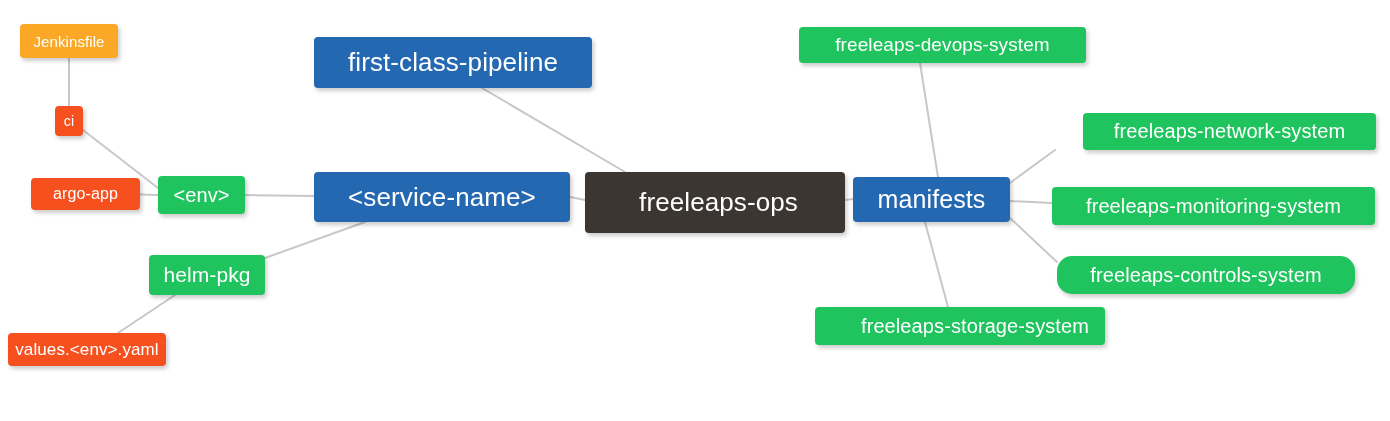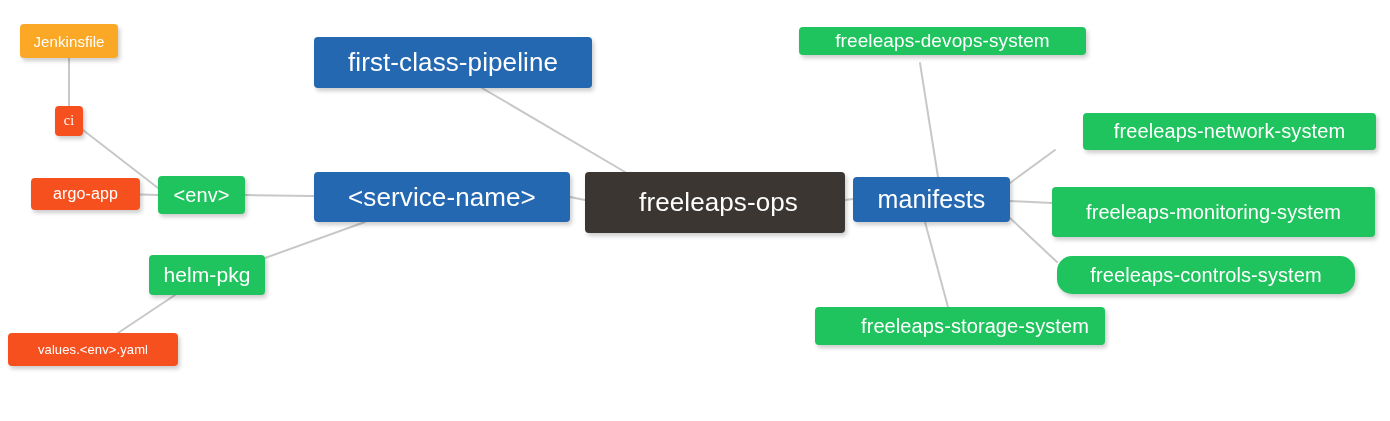--- a/index.html
+++ b/index.html
@@ -61,23 +61,23 @@
       <line x1="1057" y1="262" x2="1010" y2="218" stroke="#c8c8c8" stroke-width="2" stroke-linecap="round"></line>
       <line x1="948" y1="307" x2="925" y2="222" stroke="#c8c8c8" stroke-width="2" stroke-linecap="round"></line>
     </svg>
   <div id="node-layer">
       <div class="node n-root" style="left: 585px; top: 172px; width: 260px; height: 61px; font-size: 26px; padding-left: 7px;">freeleaps-ops</div>
       <div class="node n-blue" style="left: 314px; top: 172px; width: 256px; height: 50px; font-size: 26px;">&lt;service-name&gt;</div>
       <div class="node n-blue" style="left: 853px; top: 177px; width: 157px; height: 45px; font-size: 25px;">manifests</div>
       <div class="node n-blue" style="left: 314px; top: 37px; width: 278px; height: 51px; font-size: 26px;">first-class-pipeline</div>
       <div class="node n-green" style="left: 158px; top: 176px; width: 87px; height: 38px; font-size: 20px;">&lt;env&gt;</div>
       <div class="node n-green" style="left: 149px; top: 255px; width: 116px; height: 40px; font-size: 21px;">helm-pkg</div>
-      <div class="node n-green" style="left: 799px; top: 27px; width: 287px; height: 28px; font-size: 19px;">freeleaps-devops-system</div>
+      <div class="node n-green" style="left: 799px; top: 27px; width: 287px; height: 36px; font-size: 19px;">freeleaps-devops-system</div>
       <div class="node n-green" style="left: 1055px; top: 113px; width: 293px; height: 37px; font-size: 20px; margin-left: 28px;">freeleaps-network-system</div>
-      <div class="node n-green" style="left: 1052px; top: 187px; width: 323px; height: 50px; font-size: 20px;">freeleaps-monitoring-system</div>
+      <div class="node n-green" style="left: 1052px; top: 187px; width: 323px; height: 38px; font-size: 20px;">freeleaps-monitoring-system</div>
       <div class="node n-green" style="left: 1057px; top: 256px; width: 298px; height: 38px; font-size: 20px; border-radius: 15px;">freeleaps-controls-system</div>
       <div class="node n-green" style="left: 815px; top: 307px; width: 290px; height: 38px; font-size: 20px; padding-left: 30px;">freeleaps-storage-system</div>
       <div class="node n-orange" style="left: 20px; top: 24px; width: 98px; height: 34px; font-size: 15px;">Jenkinsfile</div>
-      <div class="node n-red" style="left: 55px; top: 106px; width: 28px; height: 30px; font-size: 14px; font-family: Liberation Serif, serif;">ci</div>
+      <div class="node n-red" style="left: 55px; top: 106px; width: 28px; height: 30px; font-size: 14px;">ci</div>
       <div class="node n-red" style="left: 31px; top: 178px; width: 109px; height: 32px; font-size: 16px;">argo-app</div>
-      <div class="node n-red" style="left: 8px; top: 333px; width: 170px; height: 33px; font-size: 13px;">values.&lt;env&gt;.yaml</div>
+      <div class="node n-red" style="left: 8px; top: 333px; width: 158px; height: 33px; font-size: 17px;">values.&lt;env&gt;.yaml</div>
     </div>
 </div>
 
 </body></html>

